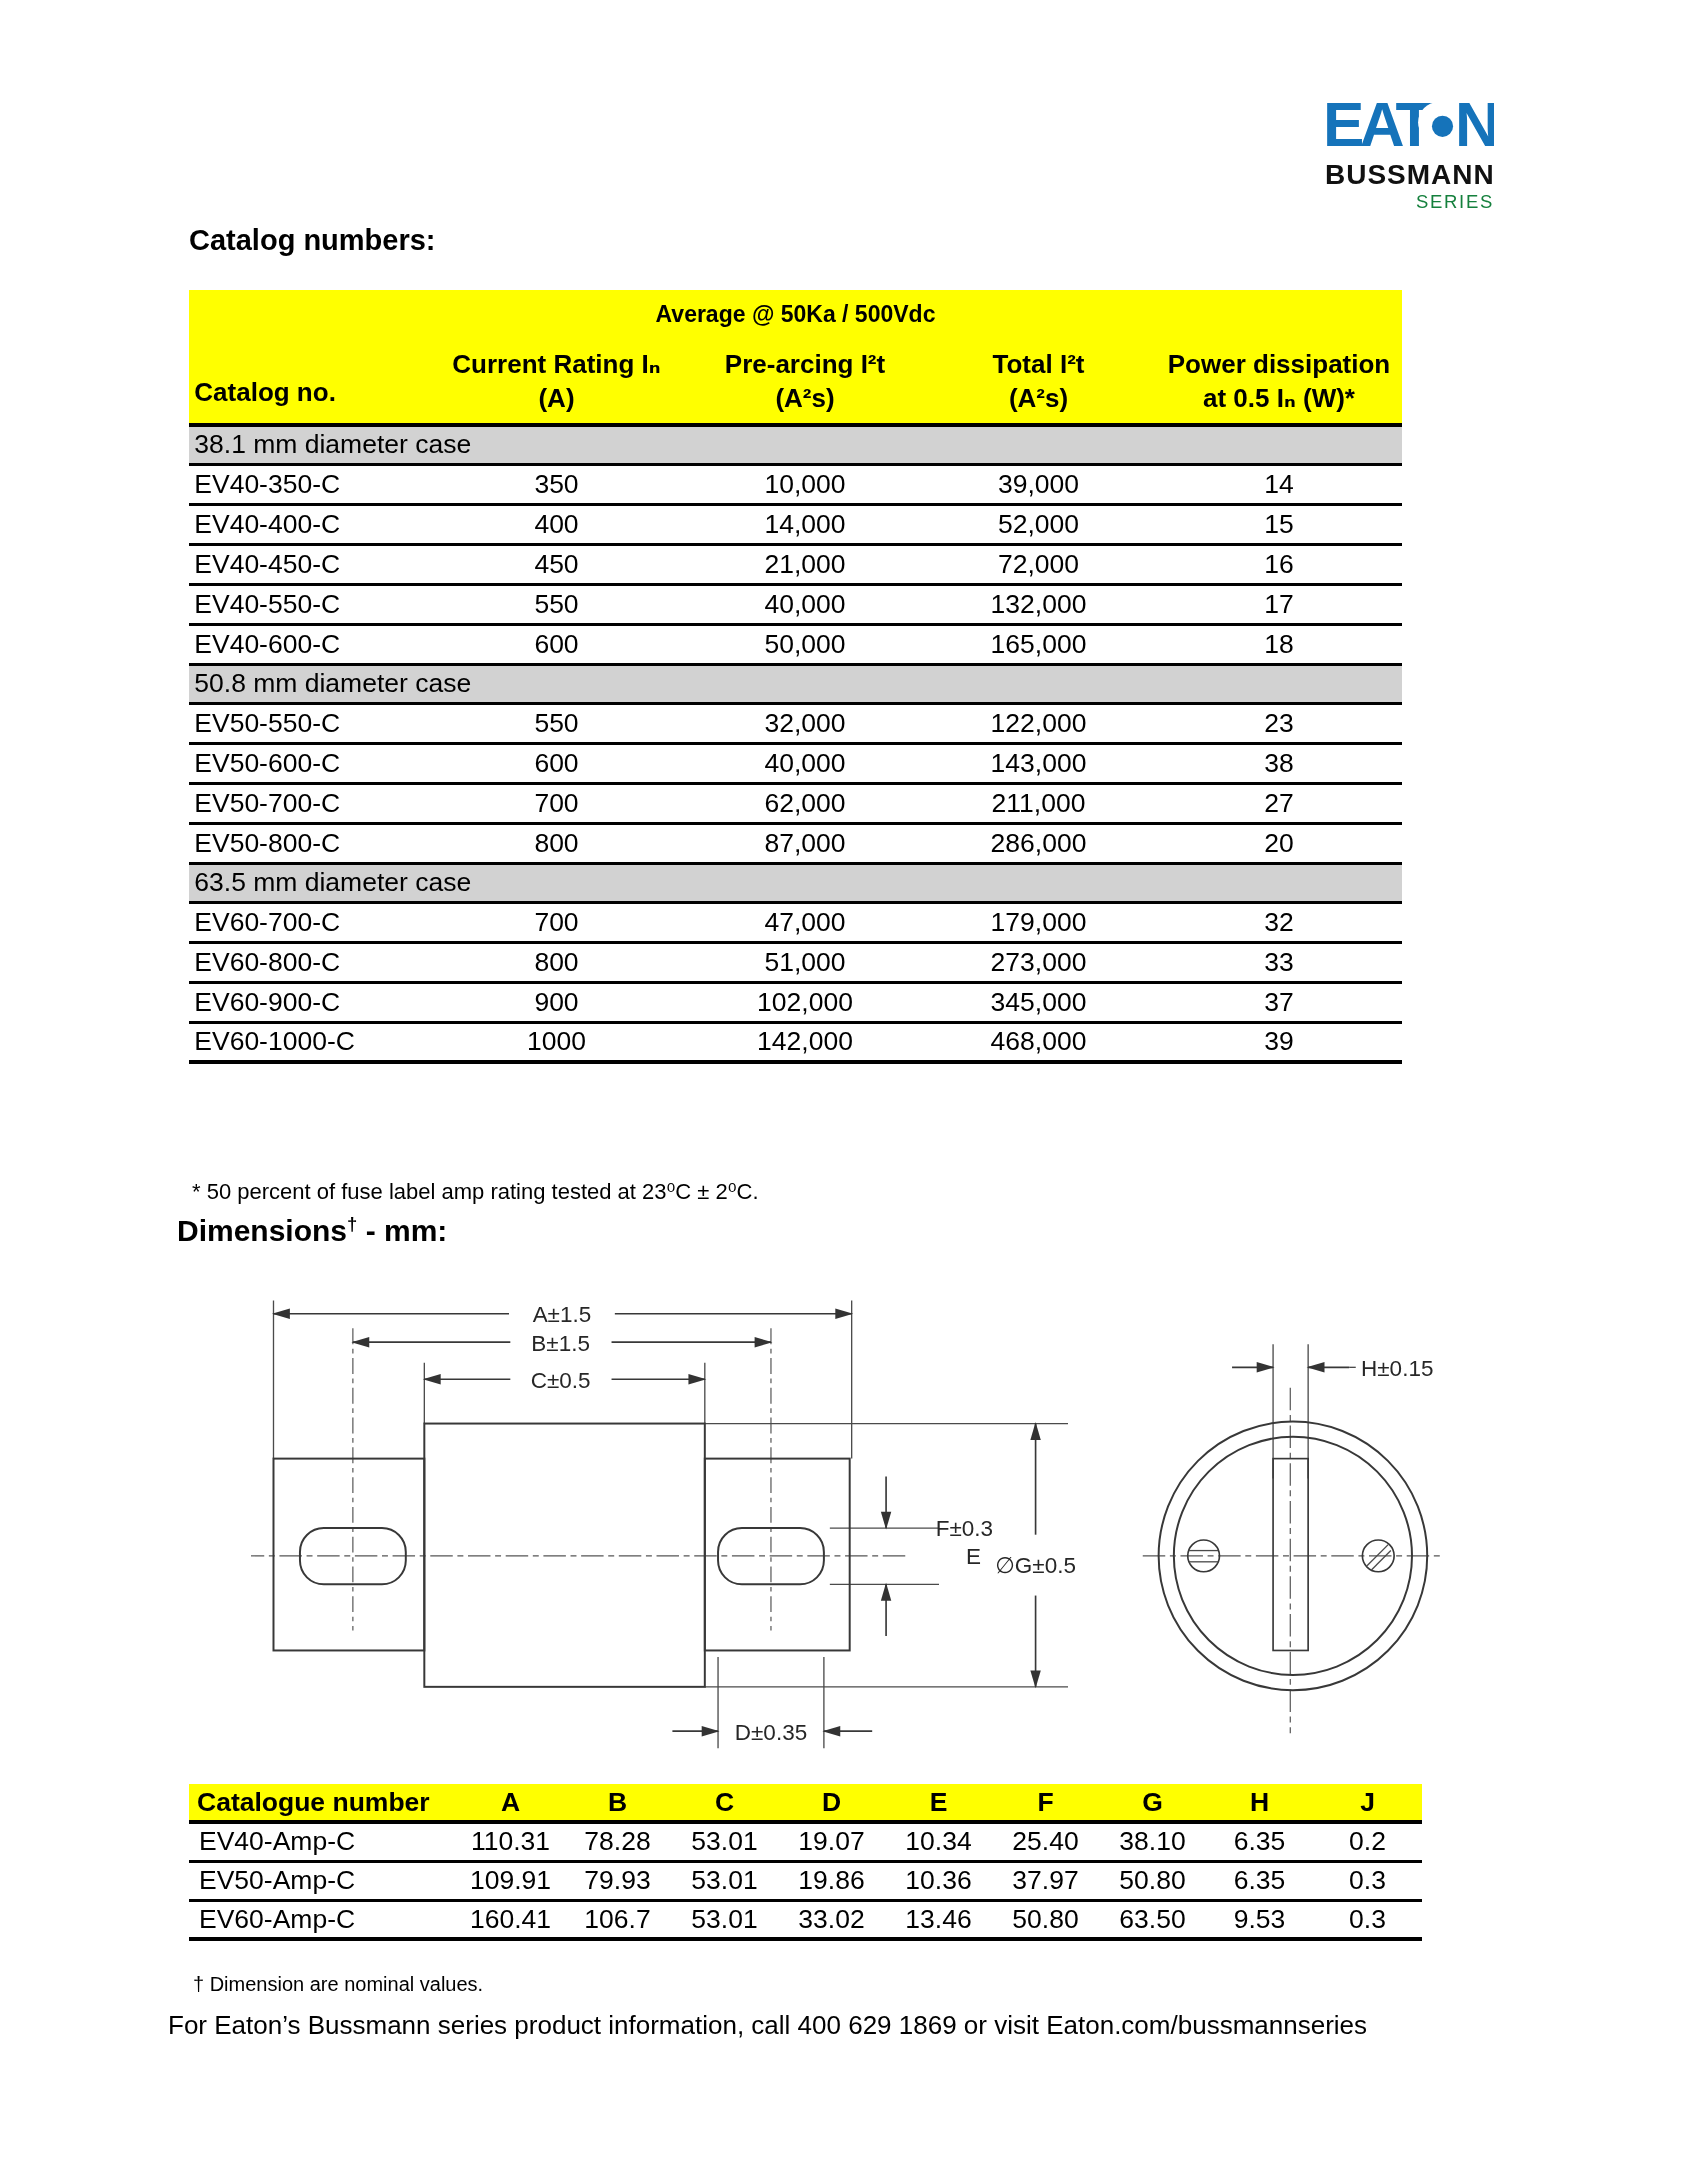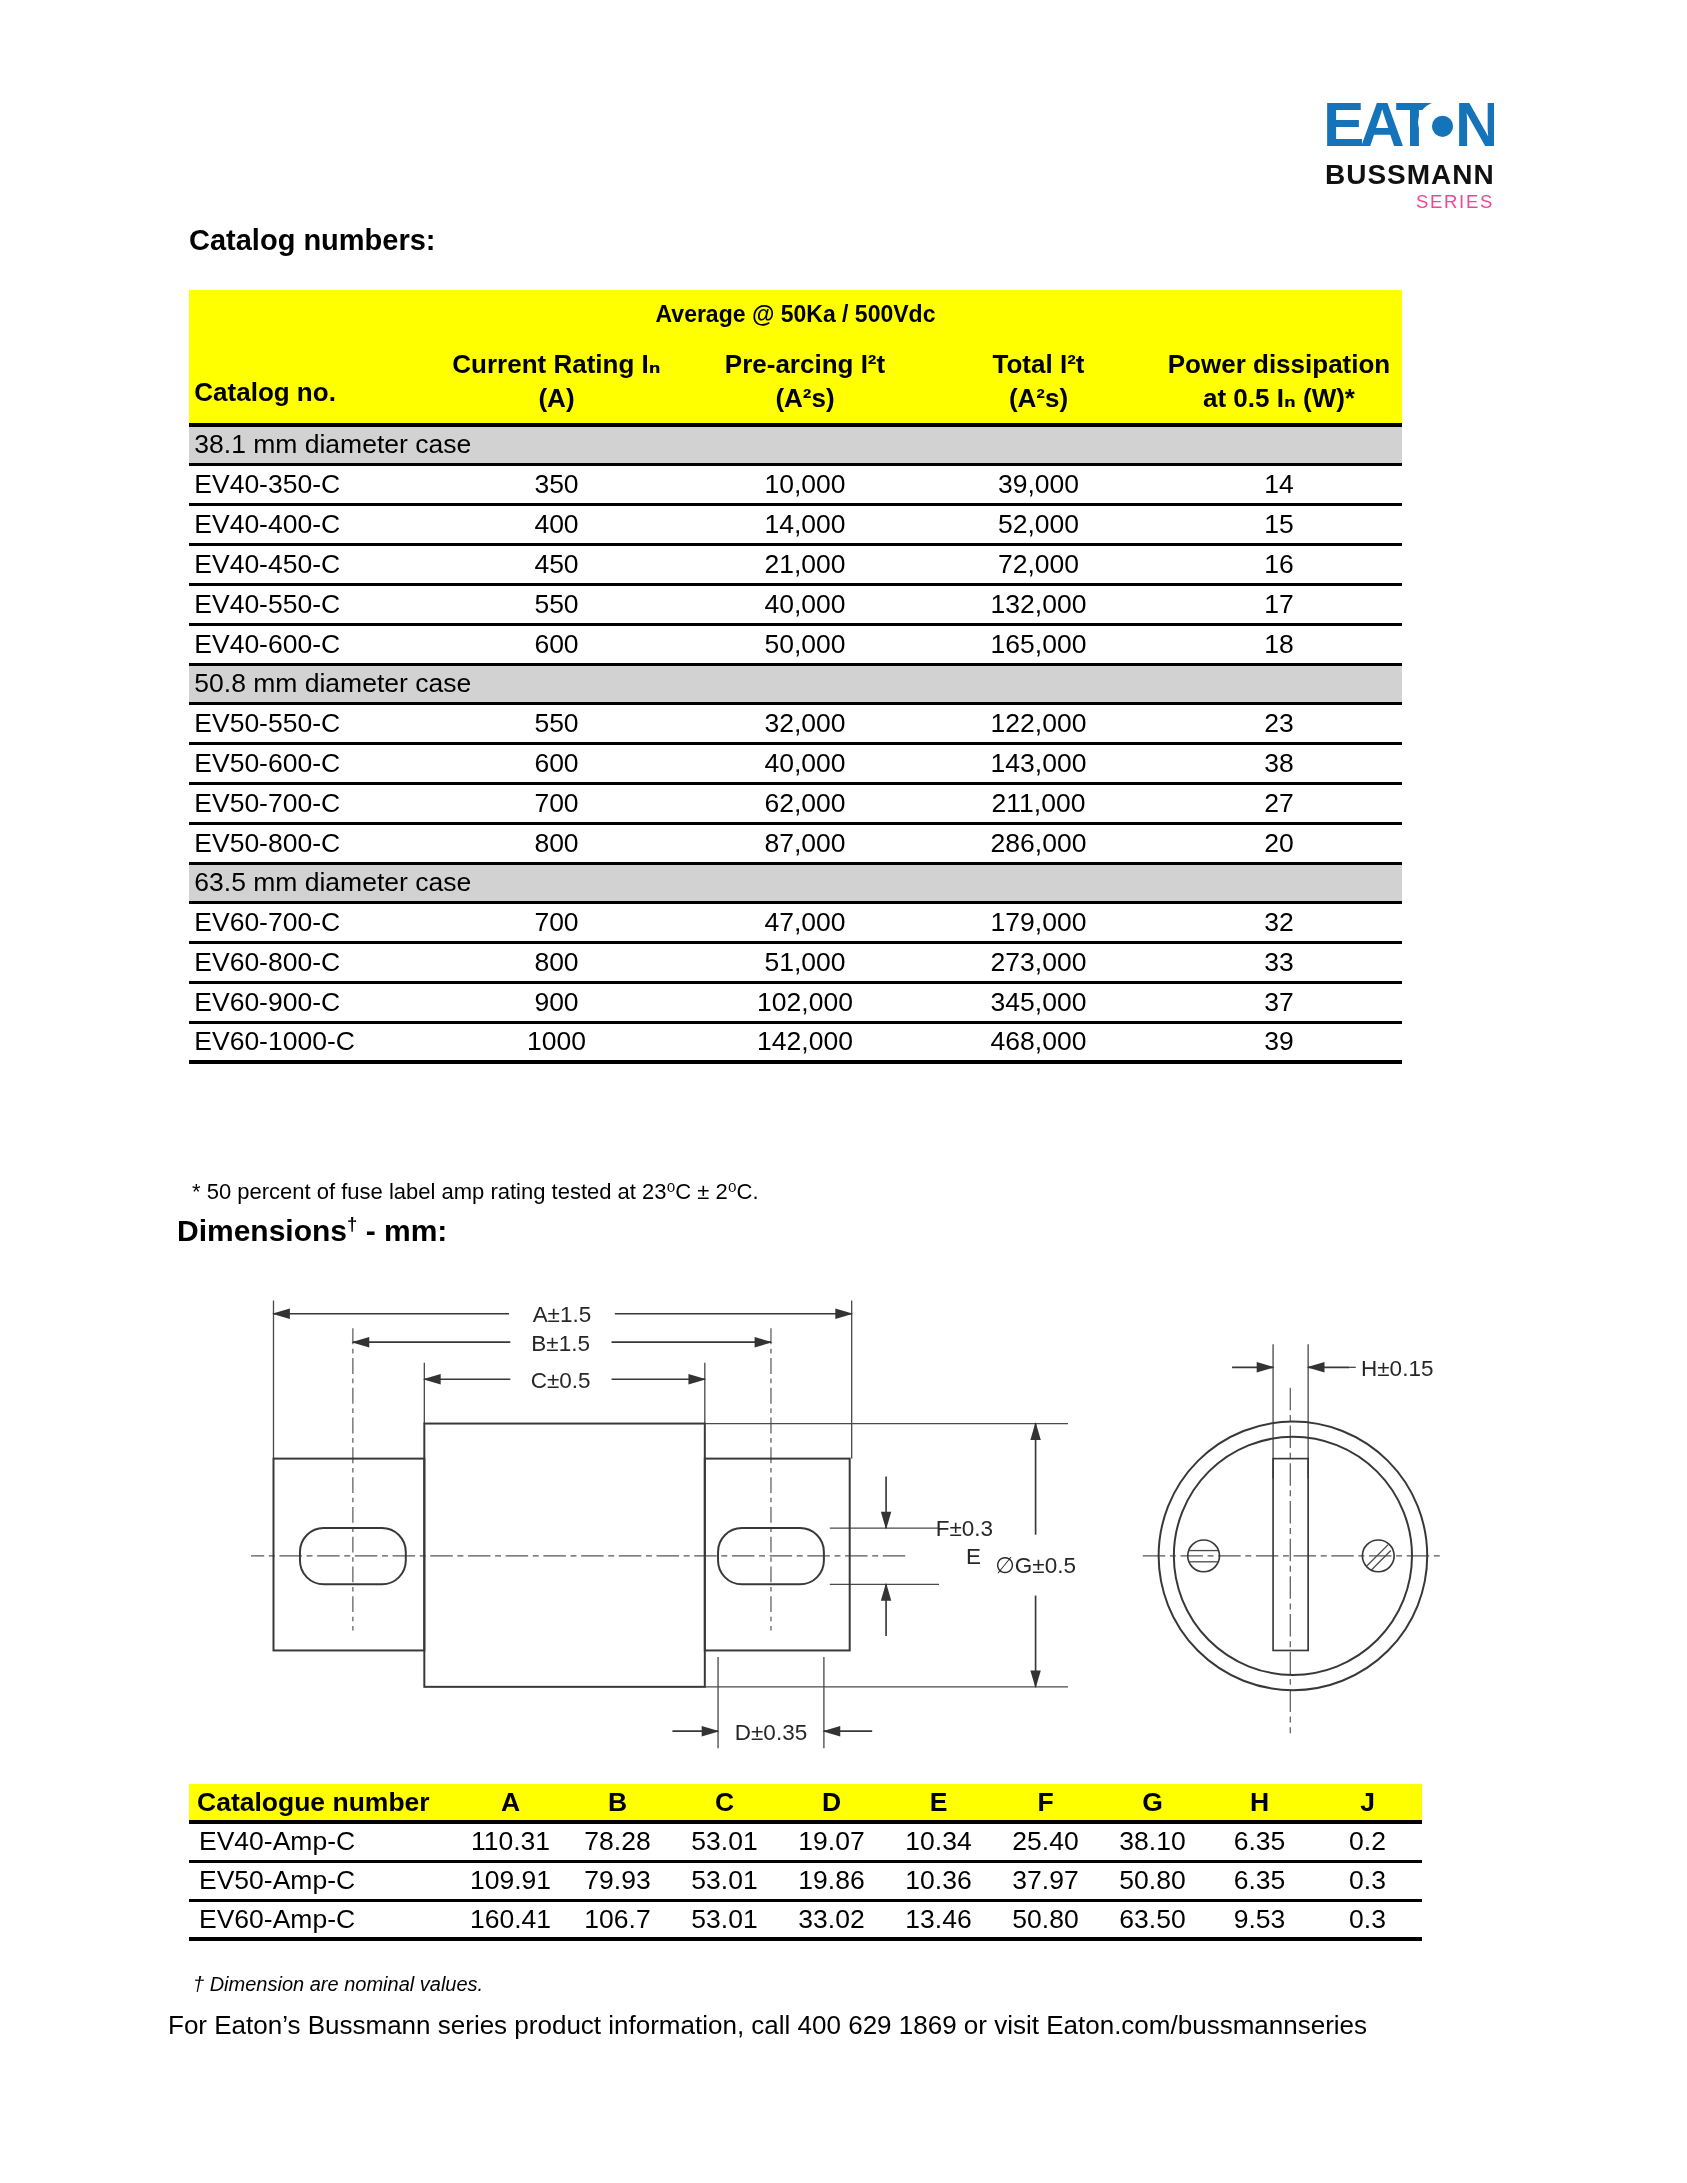--- a/index.html
+++ b/index.html
@@ -7,28 +7,28 @@
   body {
     width:1687px; height:2183px; position:relative;
     font-family:"Liberation Sans","DejaVu Sans",sans-serif;
     color:#000;
   }
   .abs { position:absolute; }
 
   
   #logo { left:1325px; top:97px; width:169px; }
   #logo .bussmann { font-size:28px; font-weight:bold; letter-spacing:1px; color:#111; margin-top:4px; }
-  #logo .series   { font-size:18.5px; letter-spacing:1.7px; color:#ec4899; text-align:right; margin-top:0px; }
+  #logo .series   { font-size:18.5px; letter-spacing:1.7px; color:#15803d; text-align:right; margin-top:0px; }
 
   
   .h1 { font-size:29px; font-weight:bold; }
   .h2 { font-size:30px; font-weight:bold; }
   .h2 sup { font-size:18.5px; }
   .note  { font-size:22px; }
-  .note2 { font-size:20px;font-style:italic; }
+  .note2 { font-size:20px; }
   #footer { font-size:26px; }
 
   
   table { border-collapse:collapse; table-layout:fixed; }
   .t1 { width:1212px; }
   .t1 thead th { background:#ffff00; }
   .t1 tr.avg th { height:49px; font-size:23px; font-weight:bold; text-align:center; vertical-align:middle; }
   .t1 tr.cols th { height:86px; font-size:26px; font-weight:bold; text-align:center;
                    vertical-align:middle; line-height:1.32; border-bottom:4.6px solid #000; }
   .t1 tr.cols th:first-child { text-align:left; padding-left:5.3px; padding-top:22.5px; }

